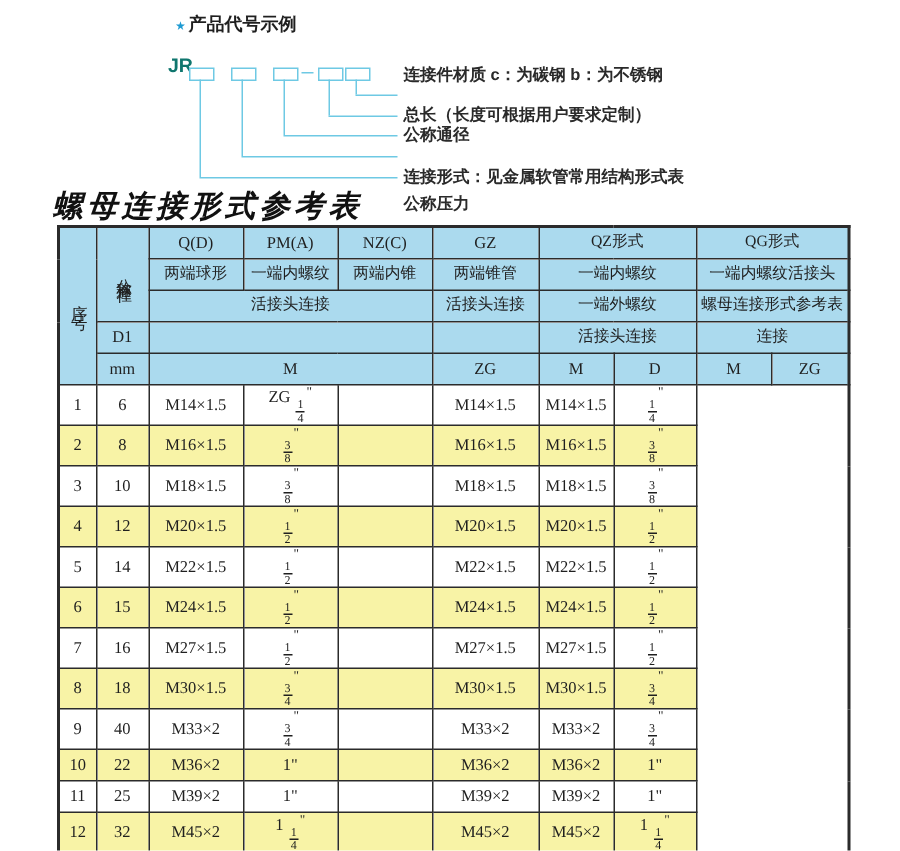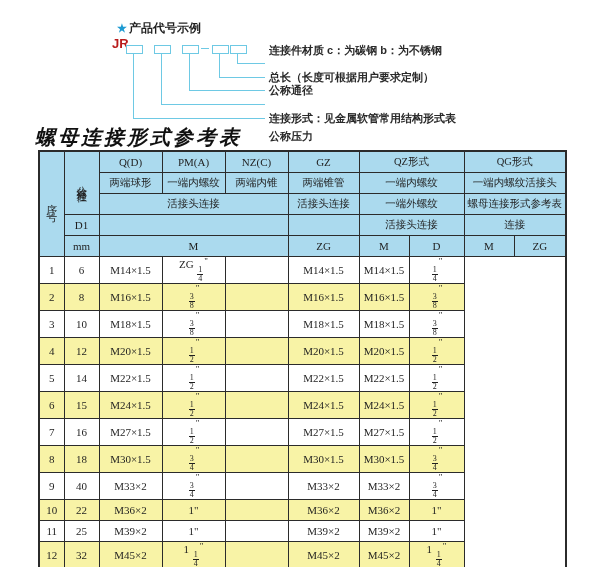--- a/index.html
+++ b/index.html
@@ -10,23 +10,23 @@
     --ink:#1f1f1f;
     --border:#2b2b2b;
   }
   html,body{margin:0;padding:0;}
   body{
     width:600px;height:567px;background:#ffffff;position:relative;overflow:hidden;
     font-family:"Liberation Serif", serif;color:var(--ink);
   }
   .abs{position:absolute;}
   
-  .diagram-heading{left:117px;top:20px;font-size:12px;font-weight:bold;font-family:Liberation Sans, sans-serif;}
+  .diagram-heading{left:117px;top:8px;font-size:12px;font-weight:bold;font-family:Liberation Mono, monospace;}
   .diagram-heading .star{color:var(--star-blue);margin-right:2px;font-size:11px;}
-  .jr-prefix{left:112px;top:36px;font-size:13px;font-weight:bold;font-family:"Liberation Sans", sans-serif;color:#b91c1c;}
+  .jr-prefix{left:112px;top:36px;font-size:13px;font-weight:bold;font-family:"Liberation Sans", sans-serif;color:#0f766e;}
   .code-box{width:15px;height:7px;border:1px solid var(--line-cyan);background:#fff;}
   .code-dash{width:8px;height:1px;background:var(--line-cyan);}
   .cline-v{width:1px;background:var(--line-cyan);}
   .cline-h{height:1px;background:var(--line-cyan);}
   .callout-label{
     left:269px;font-size:11px;line-height:12px;font-weight:bold;white-space:nowrap;
     font-family:"Liberation Sans", sans-serif;color:#2a2a2a;
   }
   
   .table-title{

